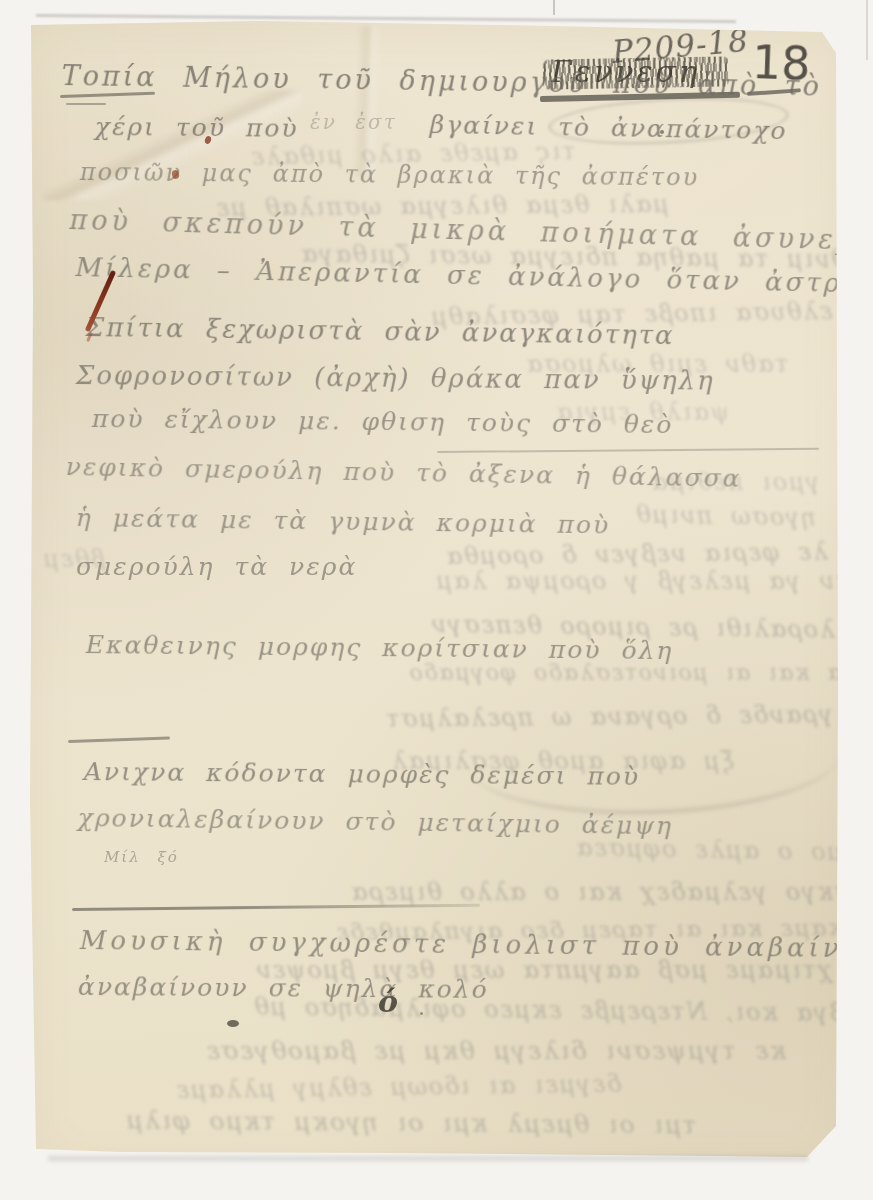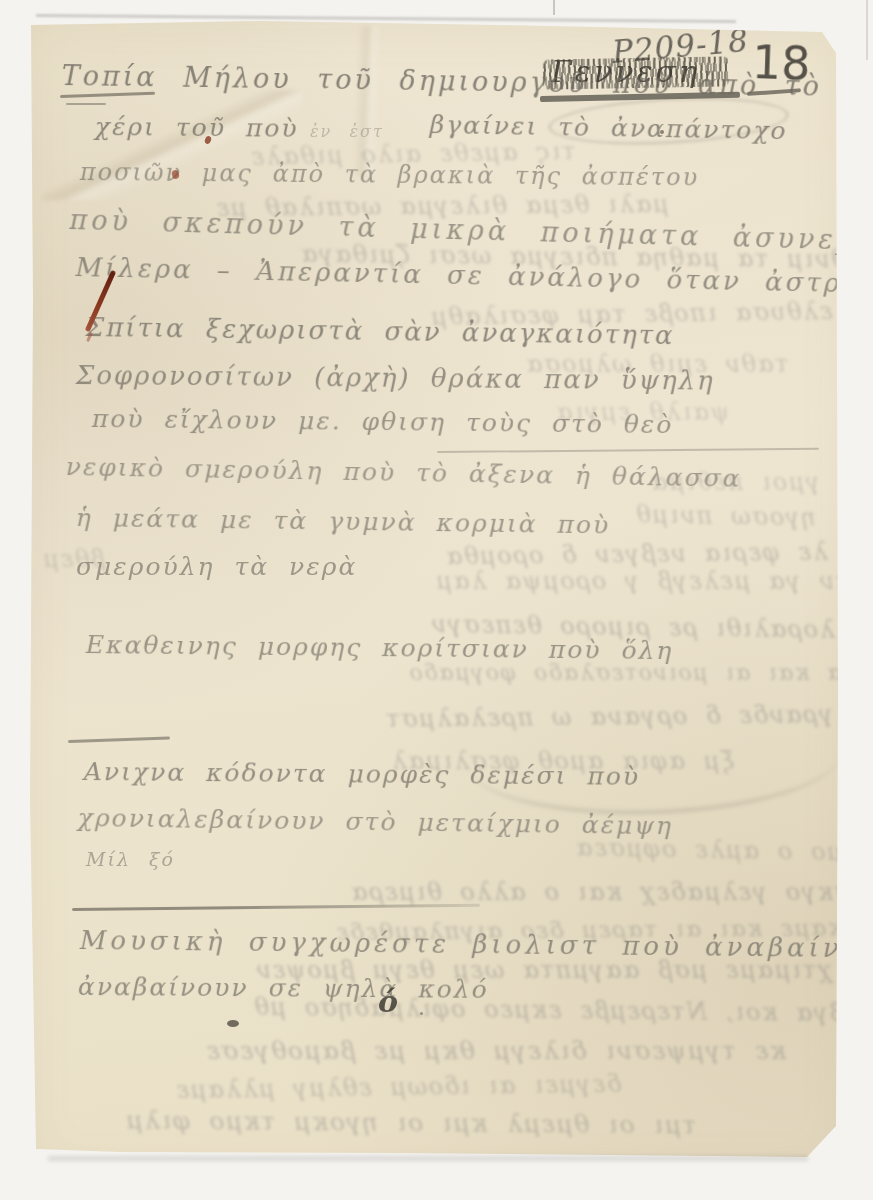--- a/index.html
+++ b/index.html
@@ -105,21 +105,21 @@
       <span class="scribble-overlay"></span>
     </div>
     <div class="stroke" style="left:540px;top:96px;width:200px;height:6px;--r:-1.2deg;opacity:.8"></div>
     <div class="ring" style="left:548px;top:98px;width:235px;height:40px;--r:-3deg"></div>
 
     <div class="hw" style="left:62px;top:60px;font-size:27px;letter-spacing:3px;word-spacing:14px;opacity:.8;--r:.8deg">Τοπία Μήλου  τοῦ δημιουργοῦ ποὺ ἀπὸ τὸ</div>
     <div class="stroke" style="left:60px;top:95px;width:95px;height:3px;--r:-2deg;opacity:.6"></div>
     <div class="stroke" style="left:66px;top:103px;width:40px;height:2px;opacity:.45"></div>
 
     <div class="hw" style="left:95px;top:112px;opacity:.75;--r:.5deg">χέρι τοῦ ποὺ</div>
-    <div class="hw" style="left:310px;top:122px;font-size:16px;opacity:.35">ἐν ἐστ</div>
+    <div class="hw" style="left:310px;top:110px;font-size:20px;opacity:.35">ἐν ἐστ</div>
     <div class="hw" style="left:430px;top:110px;opacity:.75;--r:1deg">βγαίνει τὸ ἀναπάντοχο</div>
 
     <div class="hw" style="left:80px;top:158px;font-size:24px;opacity:.6;--r:.5deg">ποσιῶν μας ἀπὸ τὰ βρακιὰ τῆς ἀσπέτου</div>
     <div class="hw" style="left:70px;top:204px;font-size:27px;letter-spacing:4px;word-spacing:18px;opacity:.65;--r:1.5deg">ποὺ σκεπούν τὰ μικρὰ ποιήματα ἀσυνεχάσματα</div>
     <div class="hw" style="left:76px;top:252px;font-size:26px;letter-spacing:3px;word-spacing:12px;opacity:.7;--r:1.2deg">Μίλερα – Ἀπεραντία σε ἀνάλογο ὅταν ἀστροπάτων</div>
     <div class="hw" style="left:86px;top:312px;font-size:26px;opacity:.75;--r:.8deg">Σπίτια ξεχωριστὰ σὰν ἀναγκαιότητα</div>
     <div class="hw" style="left:76px;top:360px;font-size:26px;opacity:.7;--r:.5deg">Σοφρονοσίτων (ἀρχὴ) θράκα παν ὕψηλη</div>
 
     <div class="hw" style="left:92px;top:404px;opacity:.65;--r:.6deg">ποὺ εἴχλουν με. φθιση τοὺς στὸ θεὸ</div>
     <div class="stroke" style="left:437px;top:451px;width:382px;height:2px;--r:-.5deg;opacity:.3"></div>
@@ -127,21 +127,21 @@
     <div class="hw" style="left:66px;top:452px;opacity:.6;--r:1deg">νεφικὸ σμερούλη ποὺ τὸ ἀξενα ἡ θάλασσα</div>
     <div class="hw" style="left:76px;top:503px;opacity:.62;--r:.8deg">ἡ μεάτα με τὰ γυμνὰ κορμιὰ ποὺ</div>
     <div class="hw" style="left:76px;top:552px;opacity:.62">σμερούλη τὰ νερὰ</div>
 
     <div class="hw" style="left:86px;top:630px;opacity:.65;--r:.6deg">Εκαθεινης μορφης κορίτσιαν ποὺ ὅλη</div>
 
     <div class="stroke" style="left:68px;top:740px;width:102px;height:3px;--r:-2deg;opacity:.55"></div>
 
     <div class="hw" style="left:84px;top:757px;opacity:.7;--r:.5deg">Ανιχνα κόδοντα μορφὲς δεμέσι ποὺ</div>
     <div class="hw" style="left:78px;top:803px;opacity:.62;--r:.8deg">χρονιαλεβαίνουν στὸ μεταίχμιο ἀέμψη</div>
-    <div class="hw" style="left:86px;top:848px;font-size:19px;opacity:.5">Μίλ ξό</div>
+    <div class="hw" style="left:104px;top:848px;font-size:15px;opacity:.5">Μίλ ξό</div>
     <div class="arc" style="left:470px;top:760px;width:370px;height:50px;--r:-2deg"></div>
 
     <div class="stroke" style="left:72px;top:908px;width:408px;height:3px;--r:-.6deg;opacity:.6;background:linear-gradient(90deg,#55524a 0 40%,rgba(85,82,74,.25) 100%)"></div>
 
     <div class="hw" style="left:80px;top:925px;font-size:26px;letter-spacing:4px;opacity:.7;--r:.6deg">Μουσικὴ συγχωρέστε βιολιστ ποὺ ἀναβαίνουν</div>
     <div class="hw" style="left:78px;top:972px;opacity:.68;--r:.4deg">ἀναβαίνουν σε ψηλὰ κολό</div>
     <div class="hw" style="left:378px;top:984px;font-size:30px;font-weight:bold;color:#403d35;opacity:.85">ό</div>
 
     <div class="red-stain"></div>
     <div class="red-stain-tail"></div>

